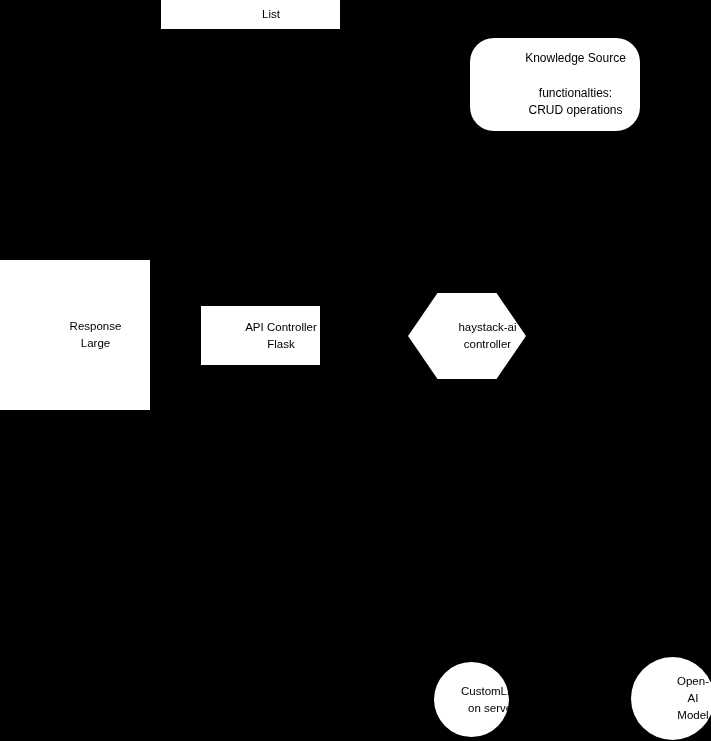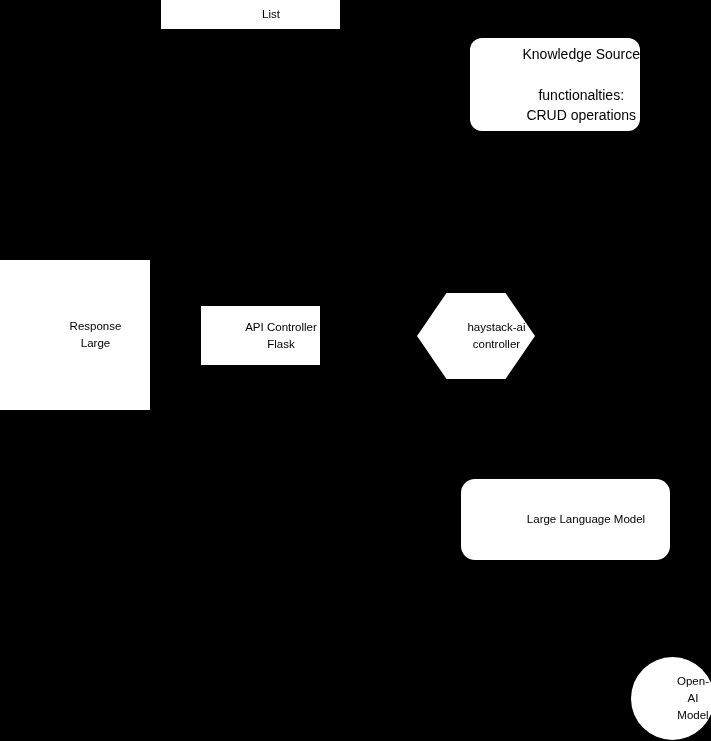--- a/index.html
+++ b/index.html
@@ -37,23 +37,22 @@
     width: 179px;
     height: 29px;
     font-size: 11.5px;
   }
   
   #node-knowledge-source {
     left: 470px;
     top: 38px;
     width: 170px;
     height: 93px;
-    border-radius: 12px;
-    font-size: 14px;
-    justify-content: flex-end;
+    border-radius: 24px;
+    font-size: 12px;
   }
   
   #node-response-prompt {
     left: -25px;
     top: 260px;
     width: 175px;
     height: 150px;
     font-size: 11.5px;
   }
   #node-response-prompt .label {
@@ -62,21 +61,21 @@
   
   #node-api-controller {
     left: 201px;
     top: 306px;
     width: 119px;
     height: 59px;
     font-size: 11.5px;
   }
   
   #node-haystack-controller {
-    left: 417px;
+    left: 408px;
     top: 293px;
     width: 118px;
     height: 86px;
     background: transparent;
   }
   #node-haystack-controller .hexshape {
     position: absolute;
     left: 0;
     top: 0;
     width: 100%;
@@ -146,23 +145,24 @@
     <span class="label">API  Controller
 Flask</span>
   </div>
 
   <div class="node" id="node-haystack-controller">
     <span class="hexshape"></span>
     <span class="label">haystack-ai
 controller</span>
   </div>
 
-  <div class="node" id="node-llm">
-    <span class="label">Large Language Model</span>
+
+  <div class="node" id="node-customllm">
+    <span class="label">CustomLLM
+on server</span>
   </div>
-
 
   <div class="node" id="node-openai-models">
     <span class="label">Open-AI
 Model</span>
   </div>
 
 </div>
 
 </body></html>

